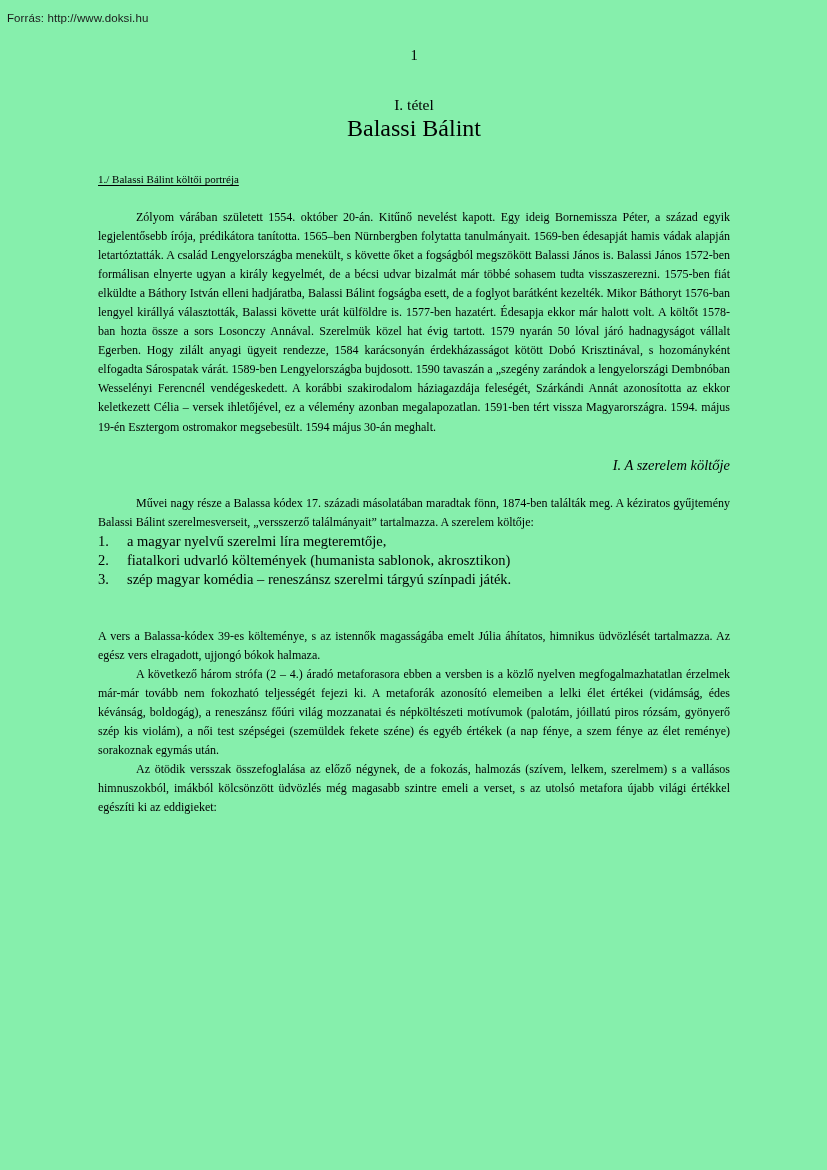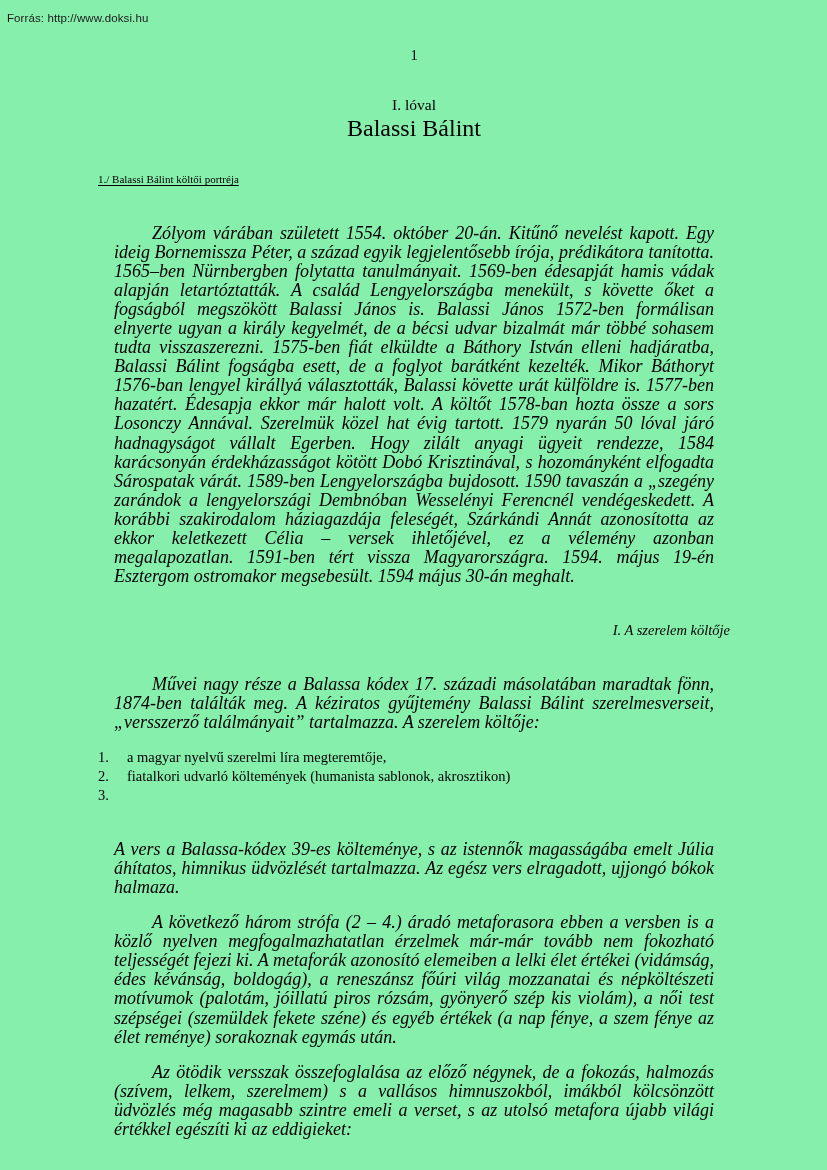--- a/index.html
+++ b/index.html
@@ -68,27 +68,26 @@
   }
 
   .section-heading-italic {
     font-style: italic;
     font-size: 14.5px;
     line-height: 19px;
     text-align: right;
   }
 
   p.body {
-    margin: 16px;
-    font-size: 18px;
+    margin: 0;
+    font-size: 12px;
     line-height: 19.05px;
     text-align: justify;
     text-justify: inter-word;
     hyphens: none;
-    font-style: italic;
   }
   p.body.indent {
     text-indent: 38px;
   }
   p.body.noindent {
     text-indent: 0;
   }
 
   .gap-sm { height: 19px; }
   .gap-md { height: 19px; }
@@ -117,21 +116,21 @@
 
 <div class="page">
 
   <div class="source-header">Forrás: http://www.doksi.hu</div>
 
   <div class="content">
 
     <div class="page-number">1</div>
 
     <div class="doc-title">
-      <div class="title-line-1">I. lóval</div>
+      <div class="title-line-1">I. tétel</div>
       <div class="title-line-2">Balassi Bálint</div>
     </div>
 
     <div>
       <span class="section-heading-underline">1./ Balassi Bálint költői portréja</span>
     </div>
 
     <div class="gap-sm"></div>
 
     <p class="body indent">Zólyom várában született 1554. október 20-án. Kitűnő nevelést kapott. Egy ideig Bornemissza Péter, a század egyik legjelentősebb írója, prédikátora tanította. 1565–ben Nürnbergben folytatta tanulmányait. 1569-ben édesapját hamis vádak alapján letartóztatták. A család Lengyelországba menekült, s követte őket a fogságból megszökött Balassi János is. Balassi János 1572-ben formálisan elnyerte ugyan a király kegyelmét, de a bécsi udvar bizalmát már többé sohasem tudta visszaszerezni. 1575-ben fiát elküldte a Báthory István elleni hadjáratba, Balassi Bálint fogságba esett, de a foglyot barátként kezelték. Mikor Báthoryt 1576-ban lengyel királlyá választották, Balassi követte urát külföldre is. 1577-ben hazatért. Édesapja ekkor már halott volt. A költőt 1578-ban hozta össze a sors Losonczy Annával. Szerelmük közel hat évig tartott. 1579 nyarán 50 lóval járó hadnagyságot vállalt Egerben. Hogy zilált anyagi ügyeit rendezze, 1584 karácsonyán érdekházasságot kötött Dobó Krisztinával, s hozományként elfogadta Sárospatak várát. 1589-ben Lengyelországba bujdosott. 1590 tavaszán a „szegény zarándok a lengyelországi Dembnóban Wesselényi Ferencnél vendégeskedett. A korábbi szakirodalom háziagazdája feleségét, Szárkándi Annát azonosította az ekkor keletkezett Célia – versek ihletőjével, ez a vélemény azonban megalapozatlan. 1591-ben tért vissza Magyarországra. 1594. május 19-én Esztergom ostromakor megsebesült. 1594  május 30-án meghalt.</p>
@@ -148,20 +147,21 @@
       <li>
         <span class="num">1.</span>
         <span>a magyar nyelvű szerelmi líra megteremtője,</span>
       </li>
       <li>
         <span class="num">2.</span>
         <span>fiatalkori udvarló költemények (humanista sablonok, akrosztikon)</span>
       </li>
       <li>
         <span class="num">3.</span>
+        <span>szép magyar komédia – reneszánsz szerelmi tárgyú színpadi játék.</span>
       </li>
     </ol>
 
     <div class="gap-md"></div>
 
 
     <div class="gap-md"></div>
 
     <p class="body noindent">A vers a Balassa-kódex 39-es költeménye, s az istennők magasságába emelt Júlia áhítatos, himnikus üdvözlését tartalmazza. Az egész vers elragadott, ujjongó bókok halmaza.</p>
 

